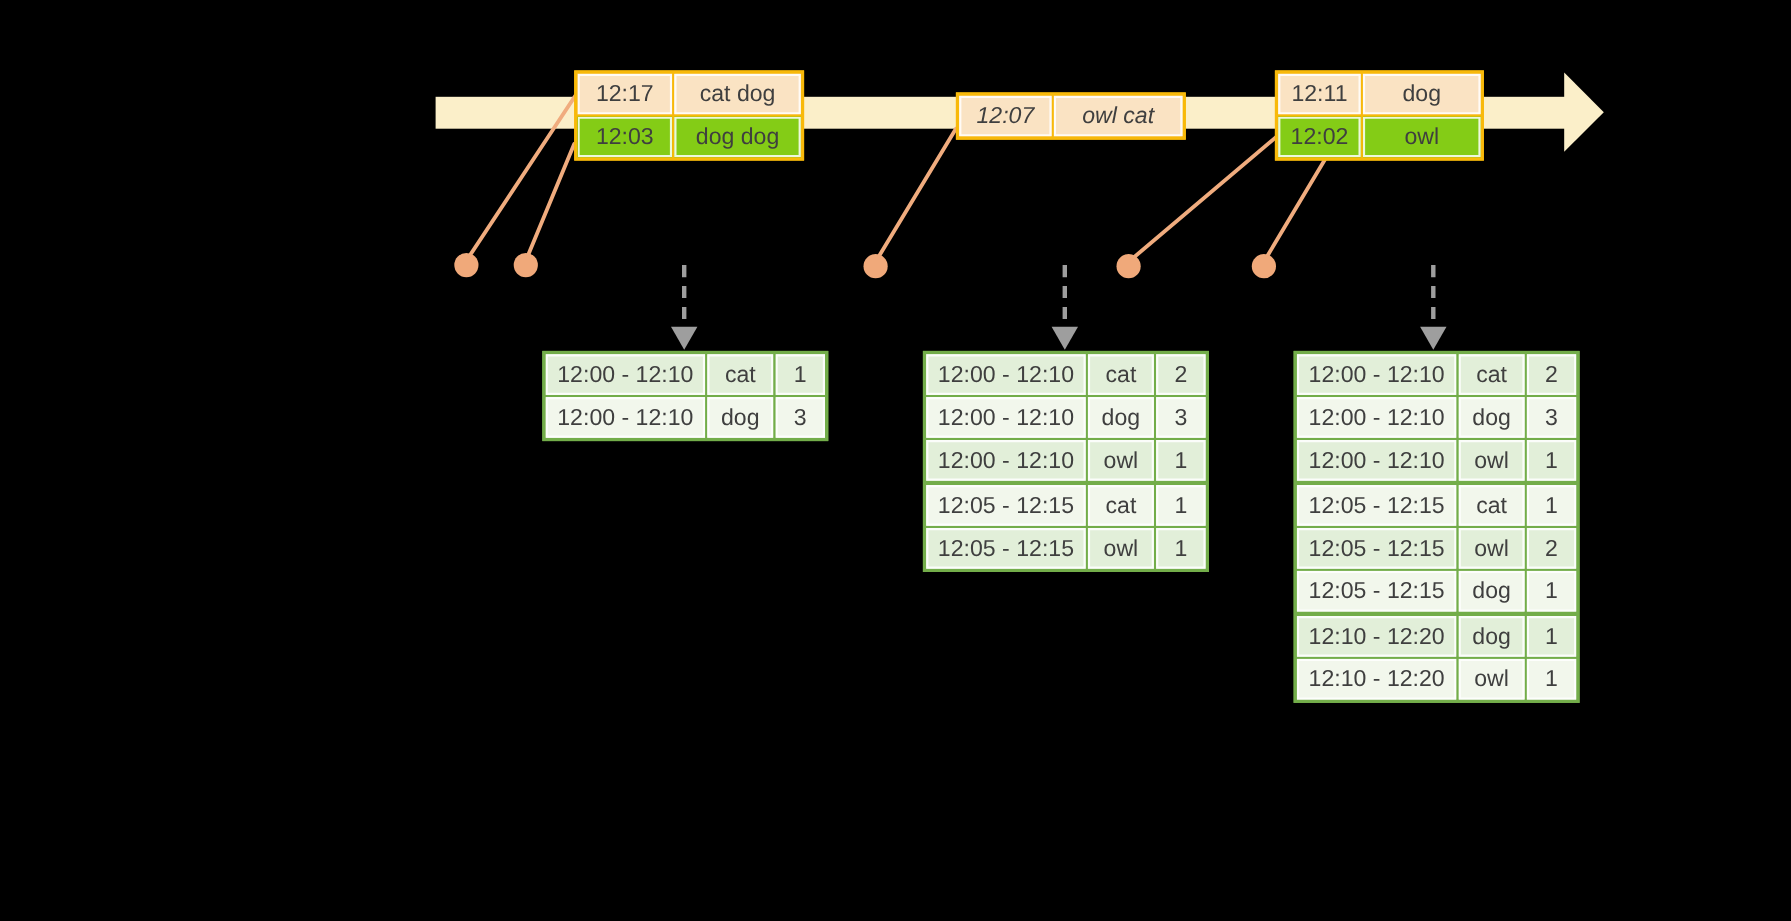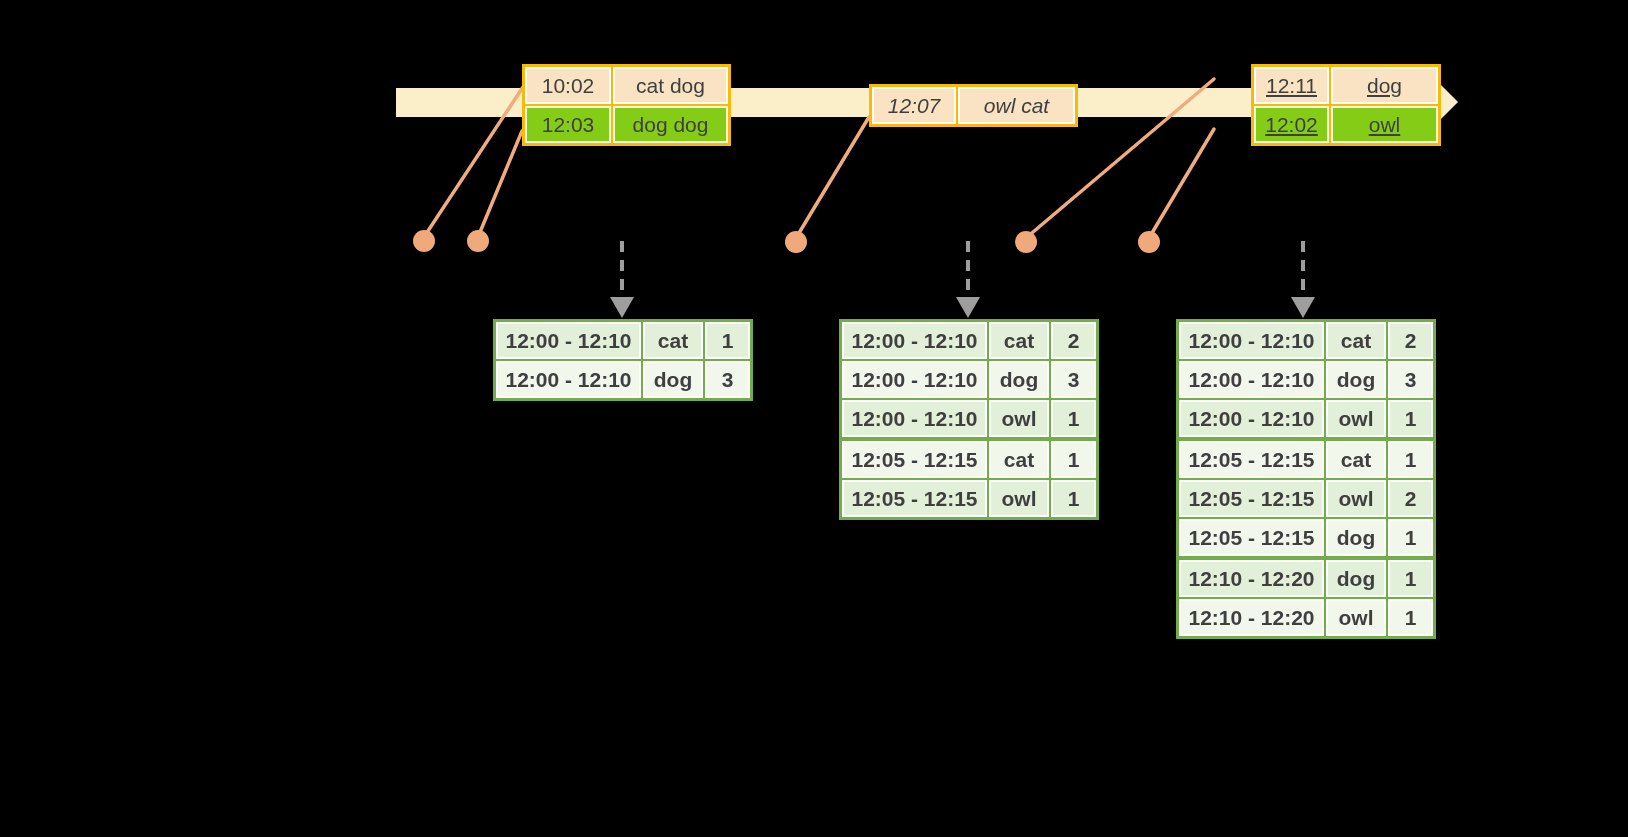--- a/index.html
+++ b/index.html
@@ -18,21 +18,21 @@
   }
   
   .etable{border:3px solid #f8b90a;background:#f8b90a;}
   .etable .group{gap:2px;}
   .cell.peach{background:#fae3c3;}
   .cell.cream{background:#84cc16;}
   
   .rtable{border:3px solid #73ad4a;background:#73ad4a;}
   .cell.gdark{background:#e2efd9;}
   .cell.glight{background:#f2f7ec;}
-  .rcols{grid-template-columns:145px 60px 45px;font-weight:bold;}
+  .rcols{grid-template-columns:145px 60px 45px;}
 </style>
 </head>
 <body>
 
 <div id="canvas">
 
   <svg id="shapes" width="1628" height="837" viewBox="0 0 1628 837">
 
     <rect x="396" y="88" width="1028" height="29" fill="#fbefc9"></rect>
     <polygon points="1422,66 1458,102 1422,138" fill="#fbefc9"></polygon>
@@ -59,35 +59,35 @@
     </g>
     <g fill="#9e9e9e">
       <polygon points="610,297 634,297 622,318"></polygon>
       <polygon points="956,297 980,297 968,318"></polygon>
       <polygon points="1291,297 1315,297 1303,318"></polygon>
     </g>
   </svg>
 
   <div class="gtable etable" style="left:522px;top:64px;">
     <div class="group" style="grid-template-columns:86px 115px;">
-      <div class="cell peach">10:02</div>
+      <div class="cell peach">12:17</div>
       <div class="cell peach">cat dog</div>
       <div class="cell cream">12:03</div>
       <div class="cell cream">dog dog</div>
     </div>
   </div>
 
   <div class="gtable etable" style="left:869px;top:84px;font-style:italic;">
     <div class="group" style="grid-template-columns:84px 117px;">
       <div class="cell peach">12:07</div>
       <div class="cell peach">owl cat</div>
     </div>
   </div>
 
-  <div class="gtable etable" style="left:1251px;top:64px;text-decoration:underline;">
+  <div class="gtable etable" style="left:1159px;top:64px;">
     <div class="group" style="grid-template-columns:75px 107px;">
       <div class="cell peach">12:11</div>
       <div class="cell peach">dog</div>
       <div class="cell cream">12:02</div>
       <div class="cell cream">owl</div>
     </div>
   </div>
 
   <div class="gtable rtable" style="left:493px;top:319px;">
     <div class="group rcols">

